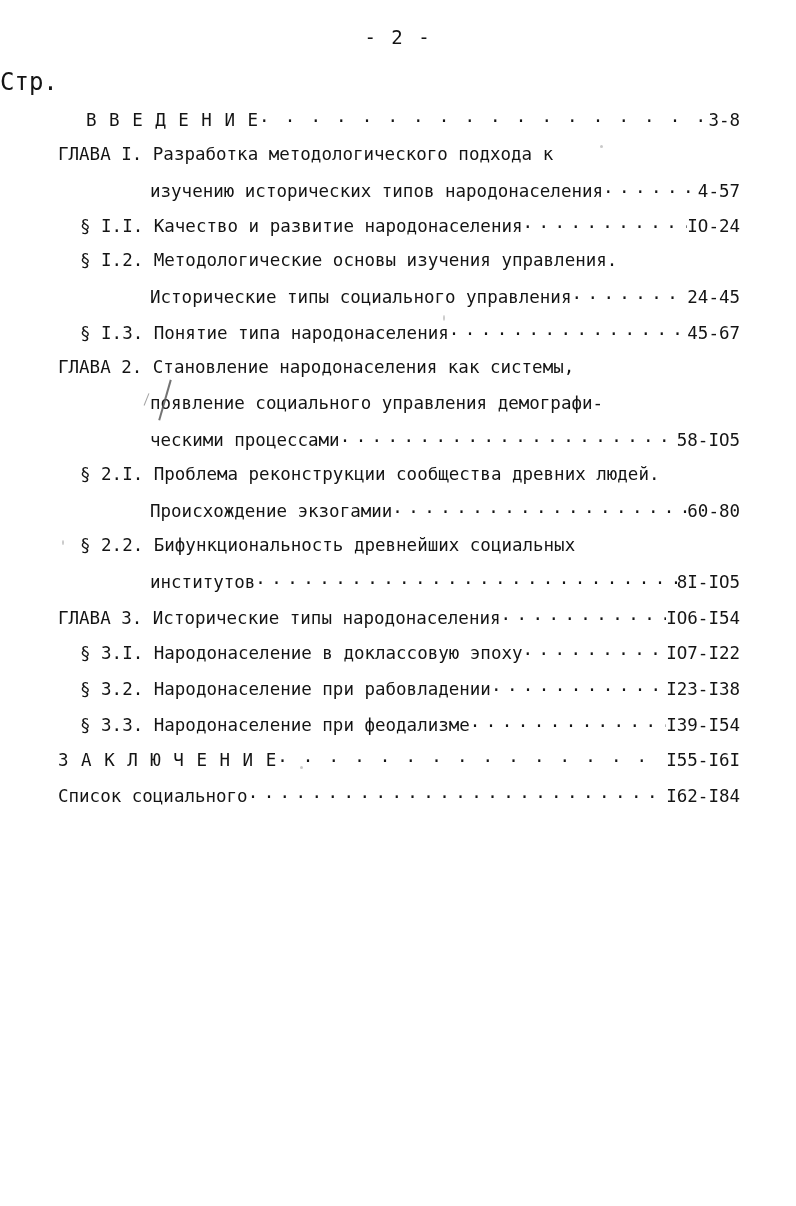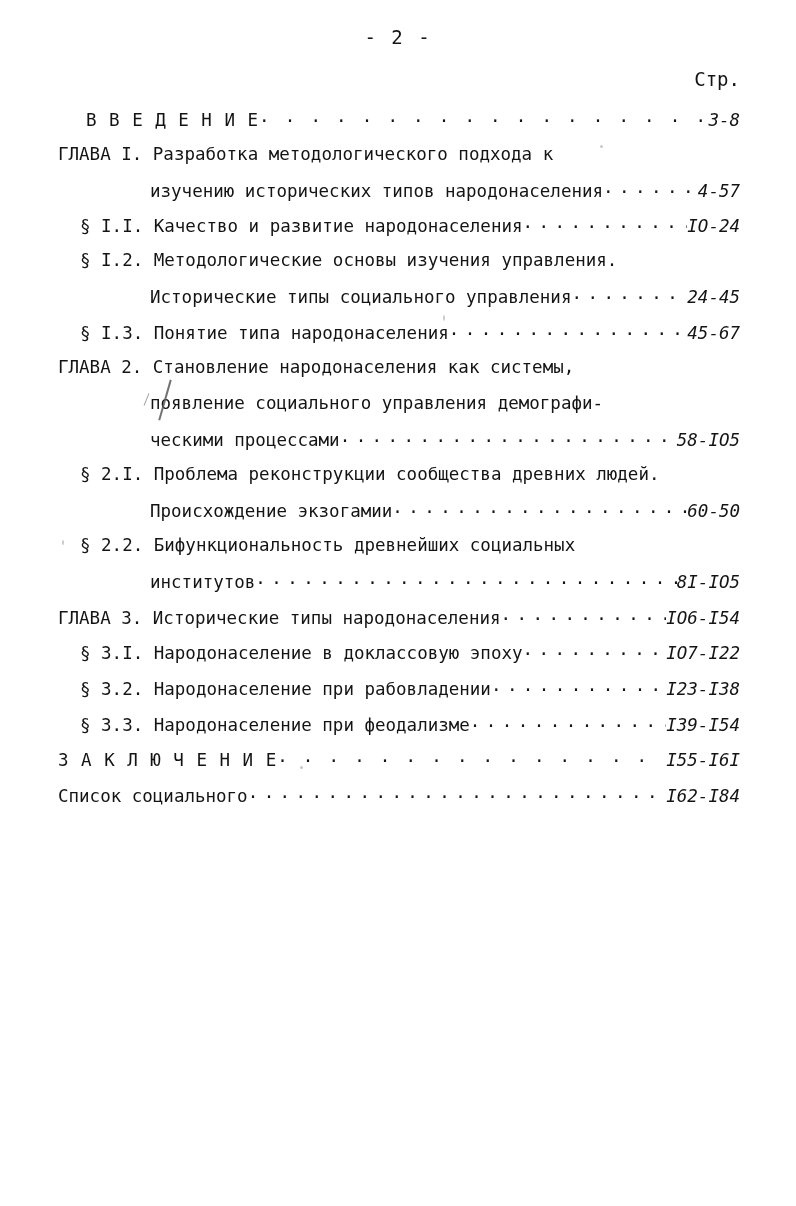--- a/index.html
+++ b/index.html
@@ -34,22 +34,22 @@
     font-size: 19px;
     letter-spacing: 2px;
   }
 
   
   .col-header {
     position: absolute;
     top: 68px;
     left: 0;
     width: 740px;
-    text-align: right;
-    font-size: 19px;
+    text-align: left;
+    font-size: 24px;
   }
 
   
   .toc {
     position: absolute;
     top: 108px;
     left: 58px;
     width: 682px;
   }
 
@@ -94,21 +94,20 @@
     white-space: nowrap;
   }
   
   .leader.wide::before {
     word-spacing: 4.6px;
   }
 
   .pages {
     flex: 0 0 auto;
     text-align: center;
-    font-style: italic;
   }
 
   
   .cont .label { flex: 0 0 auto; }
 
   
   .pencil-mark {
     position: absolute;
     left: 84px;
     top: -14px;
@@ -200,21 +199,21 @@
         <span class="label">ческими процессами</span>
         <span class="leader"></span>
         <span class="pages">58-IO5</span>
       </div>
       <div class="toc-line lvl-1 cont">
         <span class="label">§ 2.I. Проблема реконструкции сообщества древних людей.</span>
       </div>
       <div class="toc-line lvl-2">
         <span class="label">Происхождение экзогамии</span>
         <span class="leader"></span>
-        <span class="pages">60-50</span>
+        <span class="pages">60-80</span>
       </div>
       <div class="toc-line lvl-1 cont">
         <span class="label">§ 2.2. Бифункциональность древнейших социальных</span>
       </div>
       <div class="toc-line lvl-2">
         <span class="label">институтов</span>
         <span class="leader"></span>
         <span class="pages">8I-IO5</span>
       </div>
       <div class="toc-line lvl-0">

